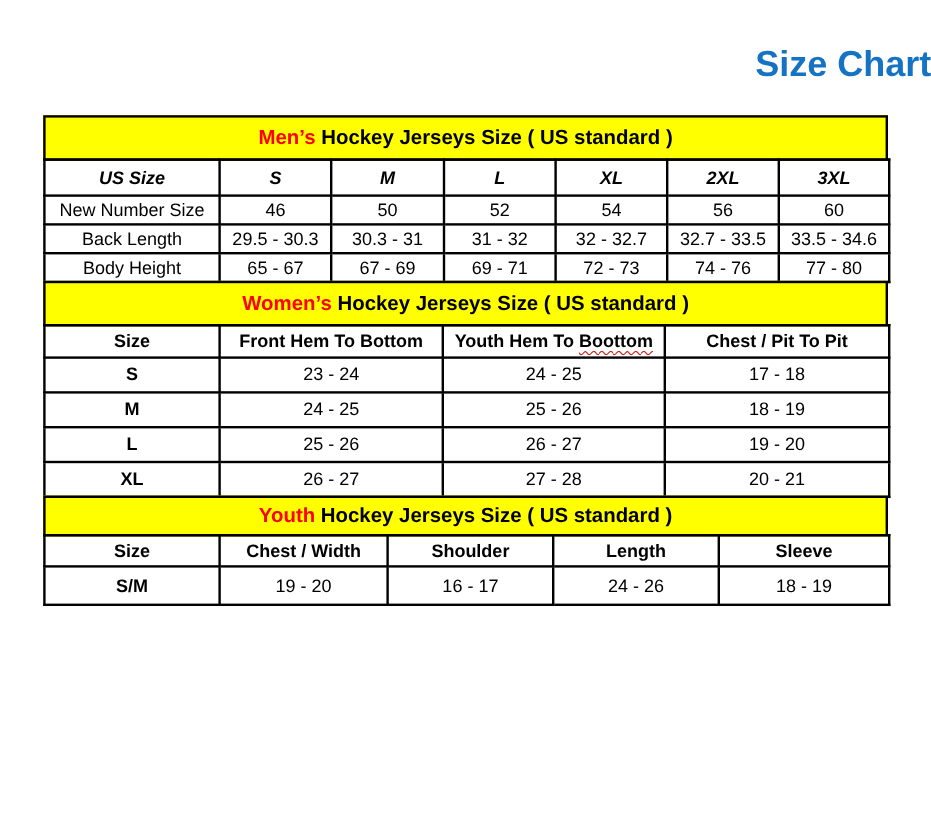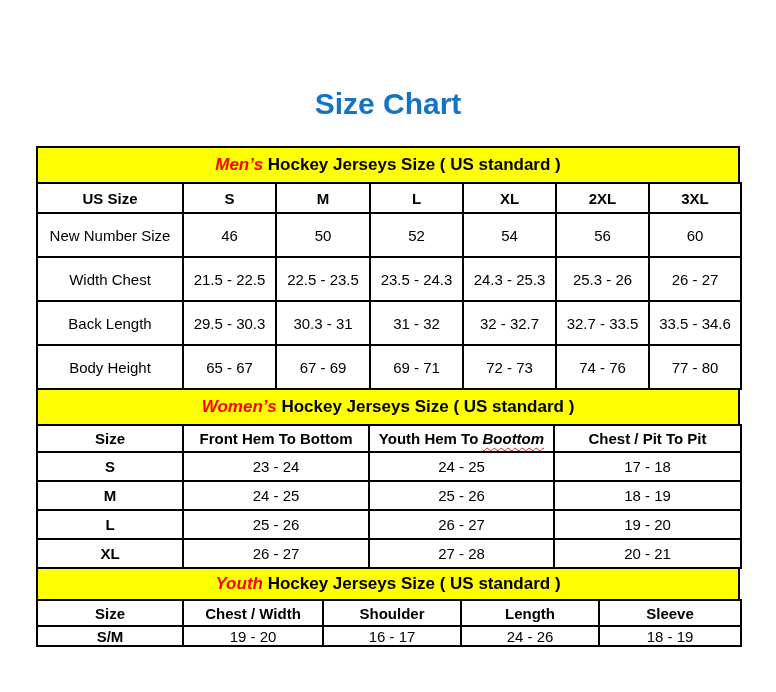--- a/index.html
+++ b/index.html
@@ -14,76 +14,75 @@
     background: #ffffff;
   }
   body {
     width: 776px; height: 692px;
     overflow: hidden;
     font-family: "Liberation Sans", sans-serif;
     color: #000;
   }
   .page-title {
     margin: 0;
-    padding-top: 86px;
+    padding-top: 36px;
     font-size: 30px;
     line-height: 36px;
     font-weight: bold;
-    text-align: center;
+    text-align: right;
     color: var(--accent_blue, #1573C4);
     letter-spacing: 0px;
   }
   .tables {
     width: 704px;
     margin: 24px auto 0;
   }
   .tables > *:not(:first-child) { margin-top: -2px; }
   .banner {
     height: 38px;
     background: var(--banner_yellow, #FFFF00);
     border: 2px solid var(--border_black, #000);
     display: flex;
     align-items: center;
     justify-content: center;
     font-size: 17px;
     font-weight: bold;
     white-space: pre;
   }
   .banner.small { height: 34px; text-align: center; }
-  .banner .hl { color: var(--accent_red, #FF0000); font-style: italic; }
+  .banner .hl { color: var(--accent_red, #FF0000); }
   table.grid {
     width: 704px;
     border-collapse: collapse;
     table-layout: fixed;
     border: 2px solid var(--border_black, #000);
   }
   table.grid th, table.grid td {
     border: 2px solid var(--border_black, #000);
     text-align: center;
     vertical-align: middle;
     font-size: 15px;
     padding: 0 2px;
     overflow: hidden;
     white-space: nowrap;
   }
   table.grid th { font-weight: bold; }
-  table.men tr      { height: 44px; }
-  table.men tr.hdr  { height: 30px; }
+  table.men tr      { height: 24px; }
+  table.men tr.hdr  { height: 30px; font-style: italic; }
   table.women tr    { height: 29px; }
   table.women tr.hdr{ height: 27px; }
-  table.youth tr    { height: 20px; }
+  table.youth tr    { height: 32px; }
   table.youth tr.hdr{ height: 26px; }
   table.women td.lbl, table.youth td.lbl { font-weight: bold; }
   .squiggle {
     text-decoration: underline;
     text-decoration-style: wavy;
     text-decoration-color: #cc2222;
     text-decoration-thickness: 1px;
     text-underline-offset: 3px;
-    font-style: italic;
   }
 </style>
 </head>
 <body>
 
 <div class="page">
 
   <h1 class="page-title">Size Chart</h1>
 
   <div class="tables">
@@ -111,29 +110,20 @@
         <th>3XL</th>
       </tr>
       <tr>
         <td class="lbl">New Number Size</td>
         <td>46</td>
         <td>50</td>
         <td>52</td>
         <td>54</td>
         <td>56</td>
         <td>60</td>
-      </tr>
-      <tr>
-        <td class="lbl">Width Chest</td>
-        <td>21.5 - 22.5</td>
-        <td>22.5 - 23.5</td>
-        <td>23.5 - 24.3</td>
-        <td>24.3 - 25.3</td>
-        <td>25.3 - 26</td>
-        <td>26 - 27</td>
       </tr>
       <tr>
         <td class="lbl">Back Length</td>
         <td>29.5 - 30.3</td>
         <td>30.3 - 31</td>
         <td>31 - 32</td>
         <td>32 - 32.7</td>
         <td>32.7 - 33.5</td>
         <td>33.5 - 34.6</td>
       </tr>

